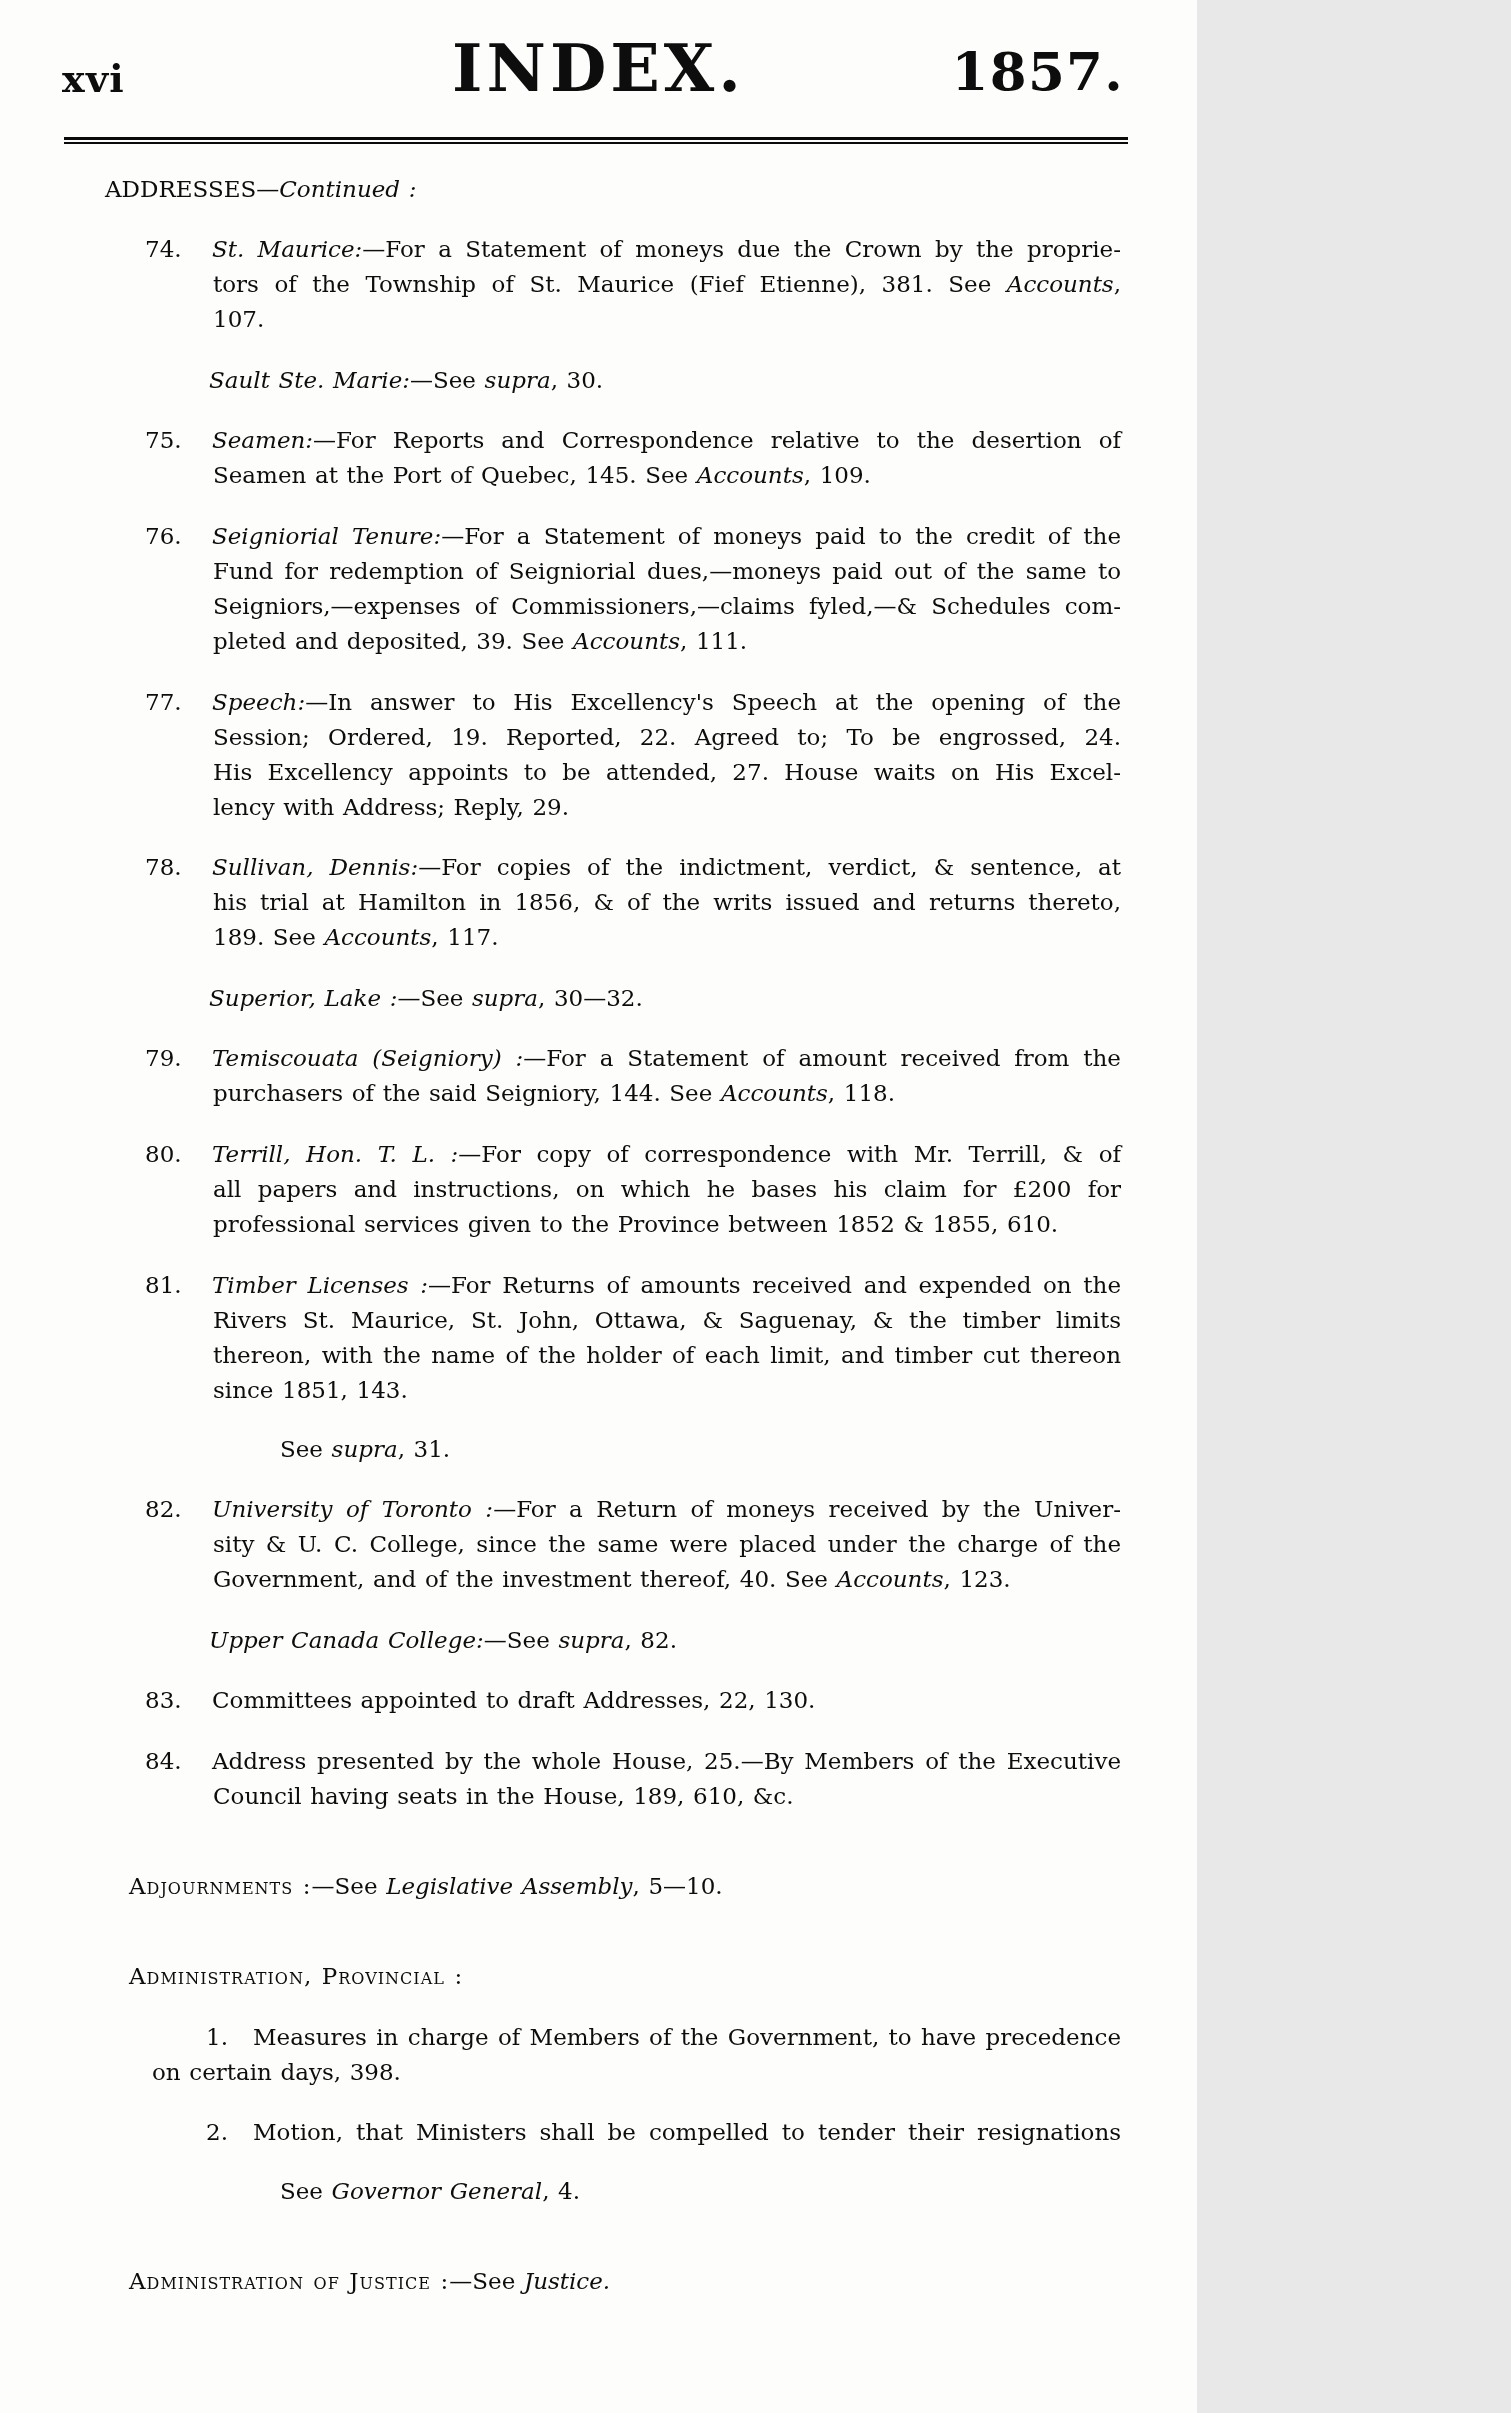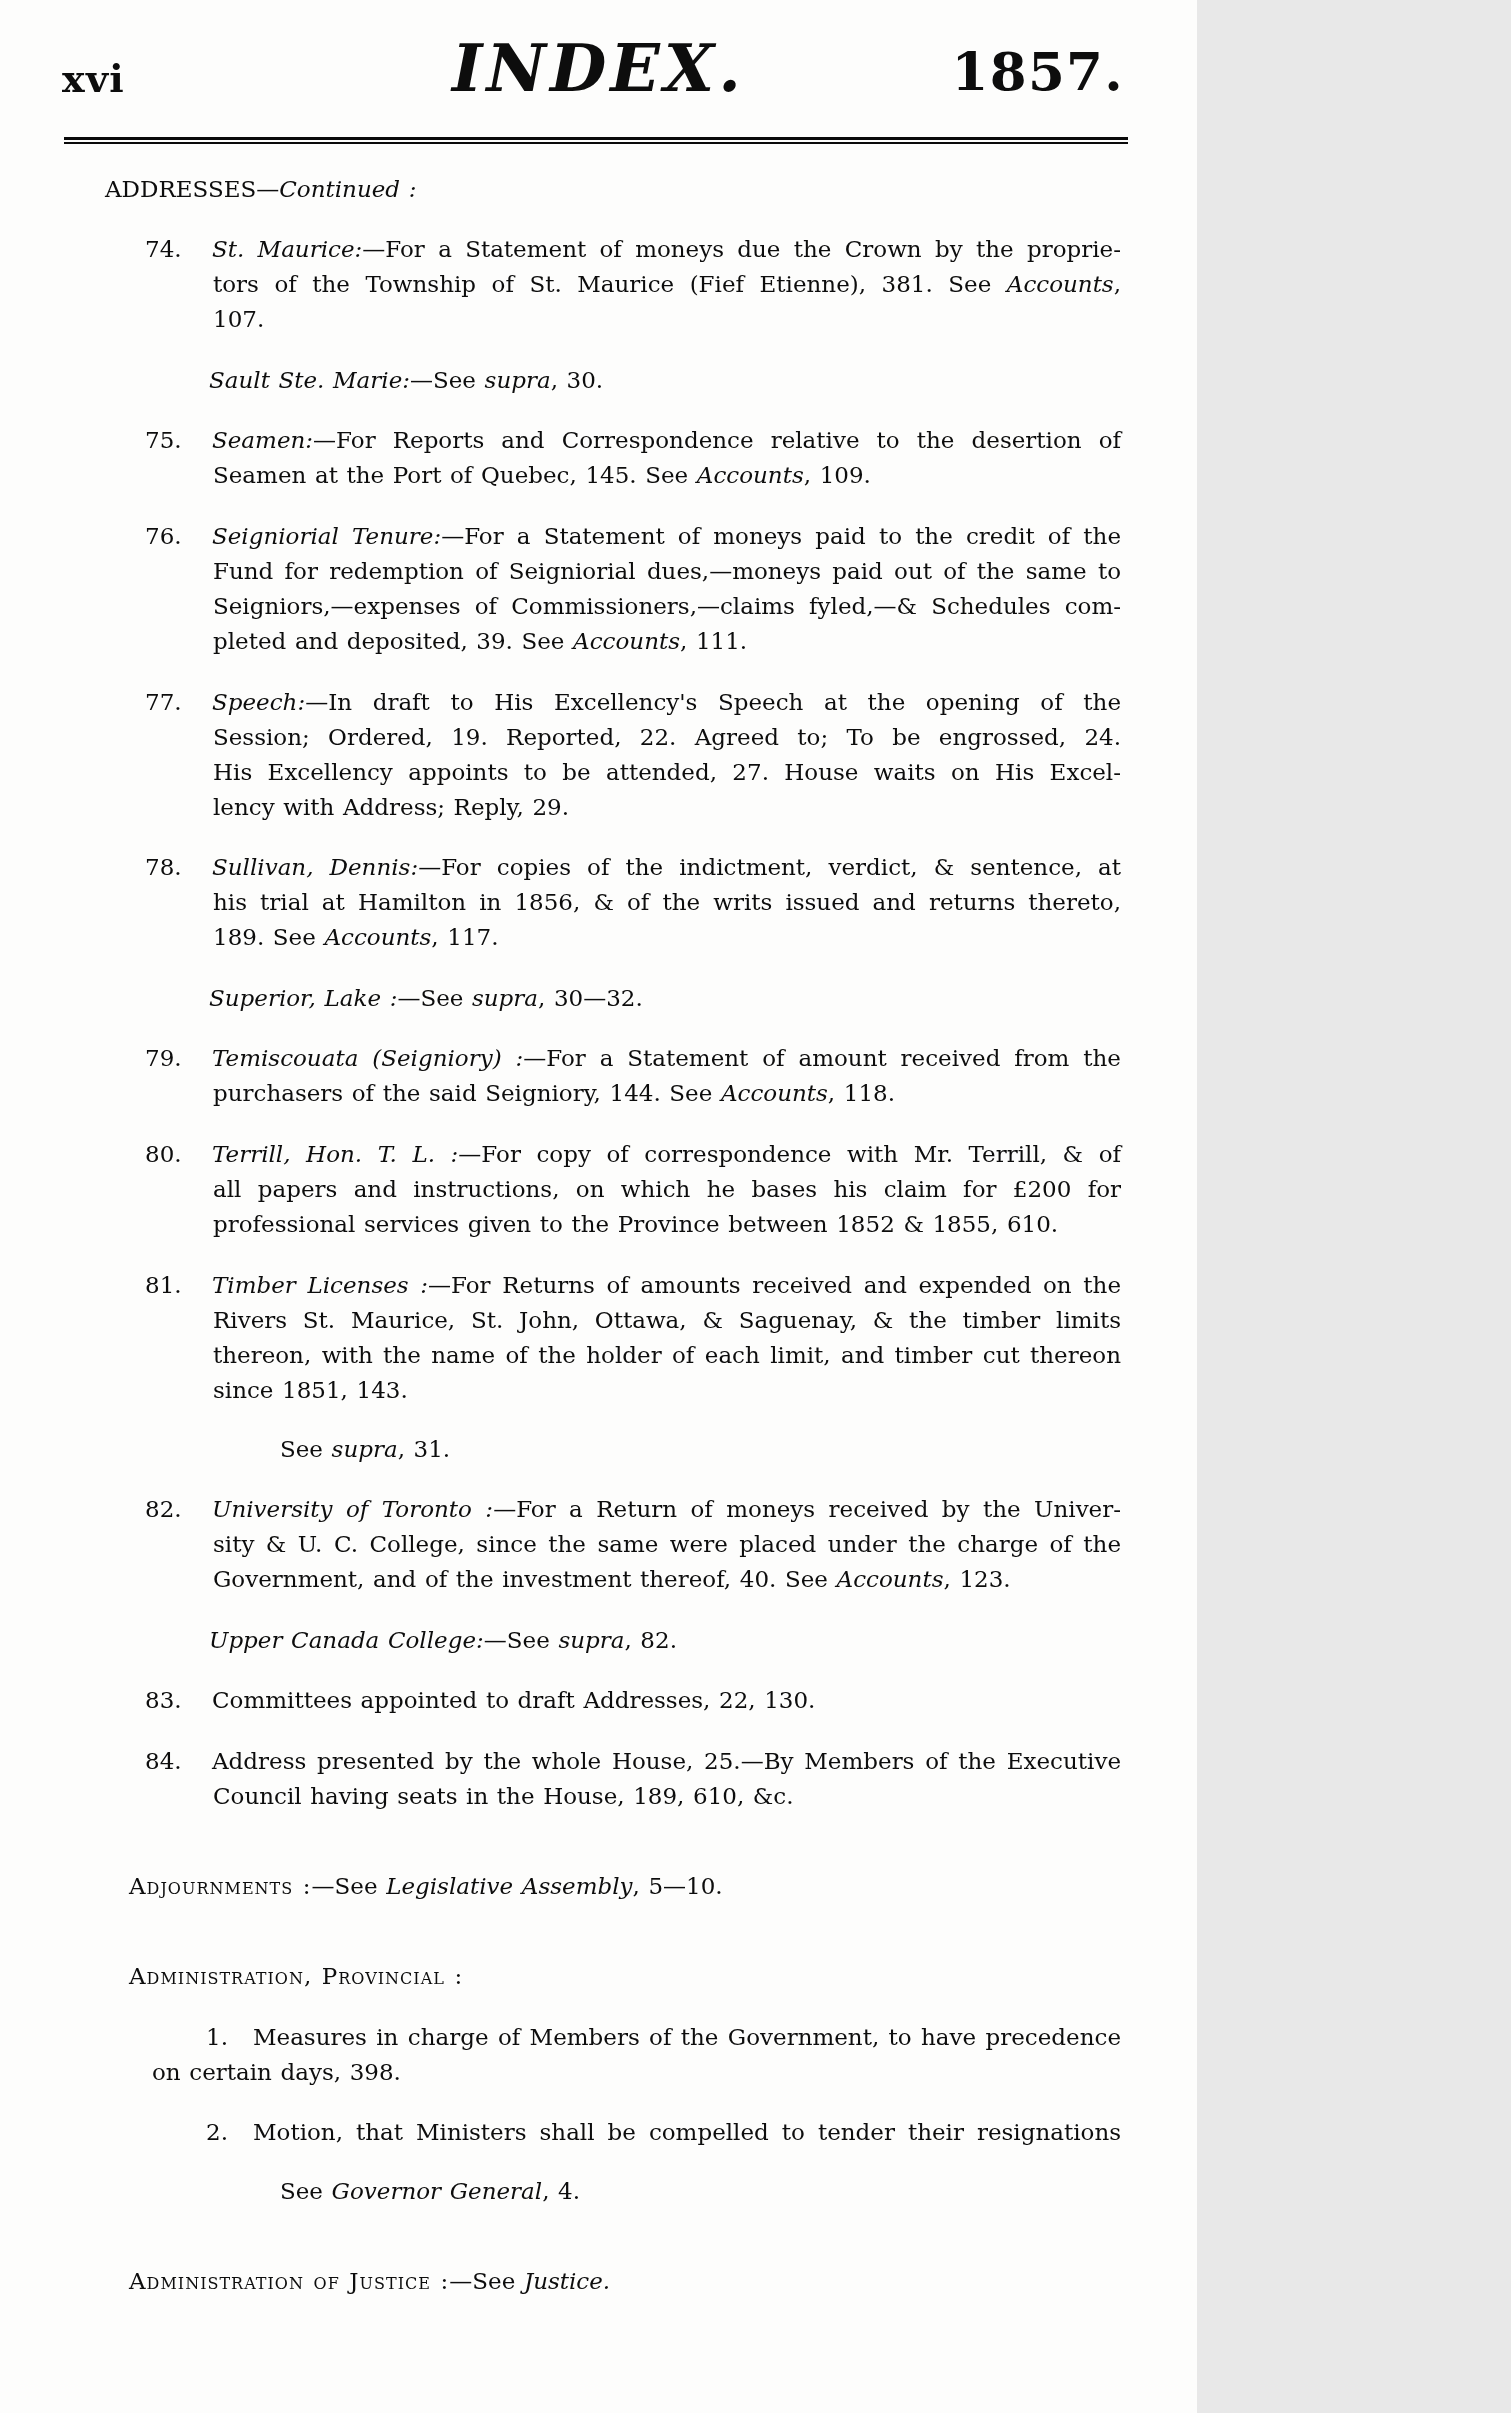--- a/index.html
+++ b/index.html
@@ -18,21 +18,21 @@
     padding:53px 73px 0 62px;
     height:101px;
   }
   .pagenum{
     position:absolute; left:62px; bottom:0;
     font-size:38px; font-weight:bold; letter-spacing:1.3px;
   }
   .headtitle{
     position:absolute; left:0; right:0; bottom:-5.4px;
     text-align:center;
-    font-size:65px; font-weight:bold; font-style:italic;
+    font-size:65px; font-weight:bold; 
     letter-spacing:4px;
   }
   .headyear{
     position:absolute; right:73px; bottom:-1.3px;
     font-size:53px; font-weight:bold; letter-spacing:1.3px;
   }
   .rule{
     margin:36px 69px 0 64px;
     height:6.7px;
     border-top:3.4px solid #0a0a0a;
@@ -89,21 +89,21 @@
         <div class="ln l-entry1 just"><span class="num">75.</span><span class="i">Seamen:</span><span>—For Reports and Correspondence relative to the desertion of</span></div>
         <div class="ln l-cont"><span>Seamen at the Port of Quebec, 145.  See </span><span class="i">Accounts</span><span>, 109.</span></div>
       </div>
       <div class="blk">
         <div class="ln l-entry1 just"><span class="num">76.</span><span class="i">Seigniorial Tenure:</span><span>—For a Statement of moneys paid to the credit of the</span></div>
         <div class="ln l-cont just"><span>Fund for redemption of Seigniorial dues,—moneys paid out of the same to</span></div>
         <div class="ln l-cont just"><span>Seigniors,—expenses of Commissioners,—claims fyled,—&amp; Schedules com-</span></div>
         <div class="ln l-cont"><span>pleted and deposited, 39.  See </span><span class="i">Accounts</span><span>, 111.</span></div>
       </div>
       <div class="blk">
-        <div class="ln l-entry1 just"><span class="num">77.</span><span class="i">Speech:</span><span>—In draft to His Excellency's Speech at the opening of the</span></div>
+        <div class="ln l-entry1 just"><span class="num">77.</span><span class="i">Speech:</span><span>—In answer to His Excellency's Speech at the opening of the</span></div>
         <div class="ln l-cont just"><span>Session; Ordered, 19.  Reported, 22.  Agreed to; To be engrossed, 24.</span></div>
         <div class="ln l-cont just"><span>His Excellency appoints to be attended, 27.  House waits on His Excel-</span></div>
         <div class="ln l-cont"><span>lency with Address; Reply, 29.</span></div>
       </div>
       <div class="blk">
         <div class="ln l-entry1 just"><span class="num">78.</span><span class="i">Sullivan, Dennis:</span><span>—For copies of the indictment, verdict, &amp; sentence, at</span></div>
         <div class="ln l-cont just"><span>his trial at Hamilton in 1856, &amp; of the writs issued and returns thereto,</span></div>
         <div class="ln l-cont"><span>189.  See </span><span class="i">Accounts</span><span>, 117.</span></div>
       </div>
       <div class="blk">

